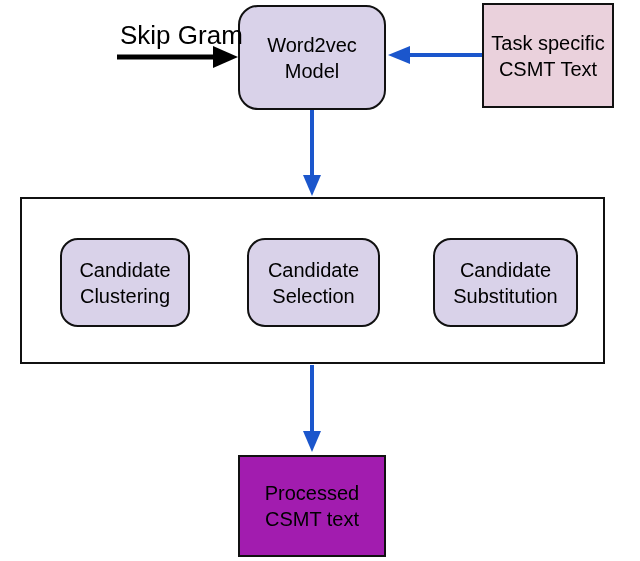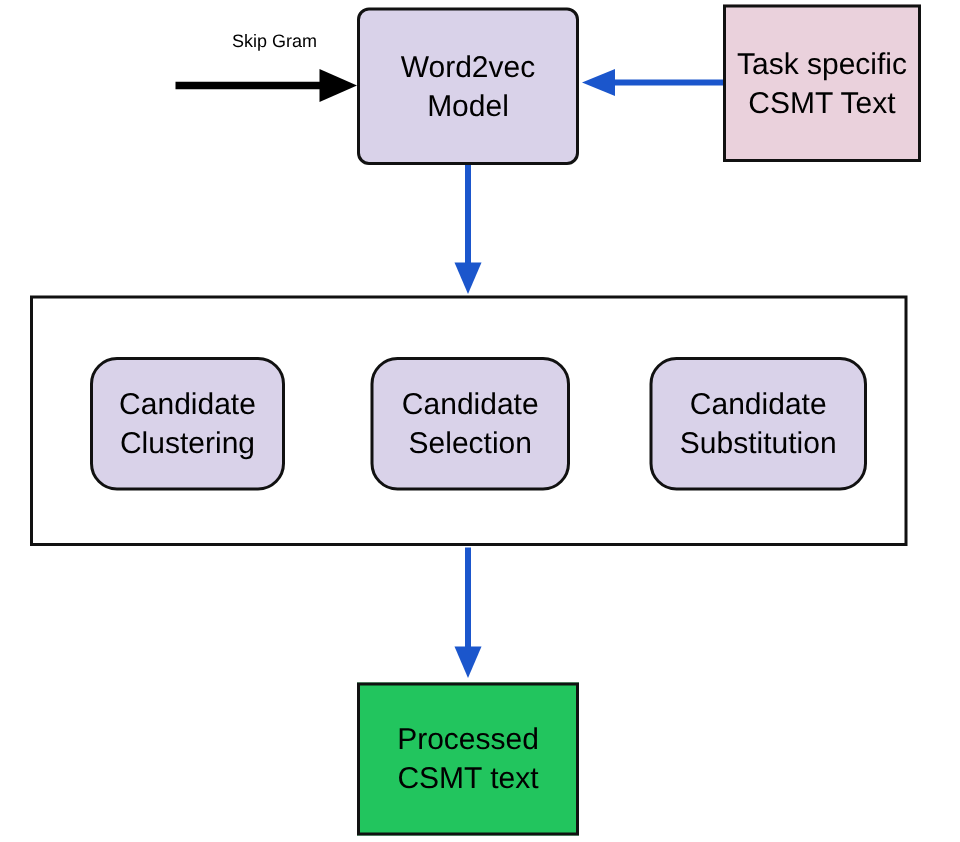--- a/index.html
+++ b/index.html
@@ -17,40 +17,39 @@
     position: absolute;
     border: 2px solid #111111;
     display: flex;
     align-items: center;
     justify-content: center;
     text-align: center;
     font-size: 20px;
     line-height: 1.3;
     white-space: pre-line;
   }
-  .rounded { border-radius: 8px; }
+  .rounded { border-radius: 20px; }
   .green  { background: #d9ead3; }
   .purple { background: #d9d2e9; }
   .pink   { background: #ead1dc; }
-  .blue   { background: #22c55e; }
+  .blue   { background: #a21caf; }
 
   #node-large-corpora        { left: 4px;   top: 5px;   width: 113px; height: 100px; }
   #node-word2vec             { left: 238px; top: 5px;   width: 148px; height: 105px; }
   #node-task-text            { left: 482px; top: 3px;   width: 132px; height: 105px; }
   #flow-container            { position: absolute; left: 20px; top: 197px; width: 585px; height: 167px;
                                border: 2px solid #111111; background: #ffffff; }
   #node-candidate-clustering   { left: 60px;  top: 238px; width: 130px; height: 89px; border-radius: 18px; }
   #node-candidate-selection    { left: 247px; top: 238px; width: 133px; height: 89px; border-radius: 18px; }
   #node-candidate-substitution { left: 433px; top: 238px; width: 145px; height: 89px; border-radius: 18px; }
   #node-processed-text       { left: 238px; top: 455px; width: 148px; height: 102px; }
 
   .edge-label {
     position: absolute;
-    font-size: 12px;
-    text-align: center;
+    font-size: 26px;
     white-space: nowrap;
   }
   #label-skip-gram { left: 120px; top: 20px;  width: 126px; }
   #label-training  { left: 120px; top: 62px;  width: 126px; }
 
   #arrow-layer {
     position: absolute;
     left: 0; top: 0;
     width: 640px; height: 561px;
     pointer-events: none;

